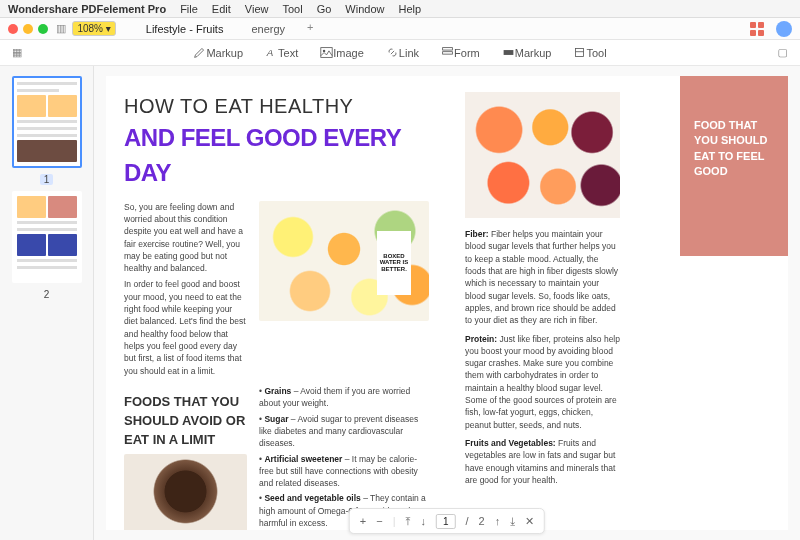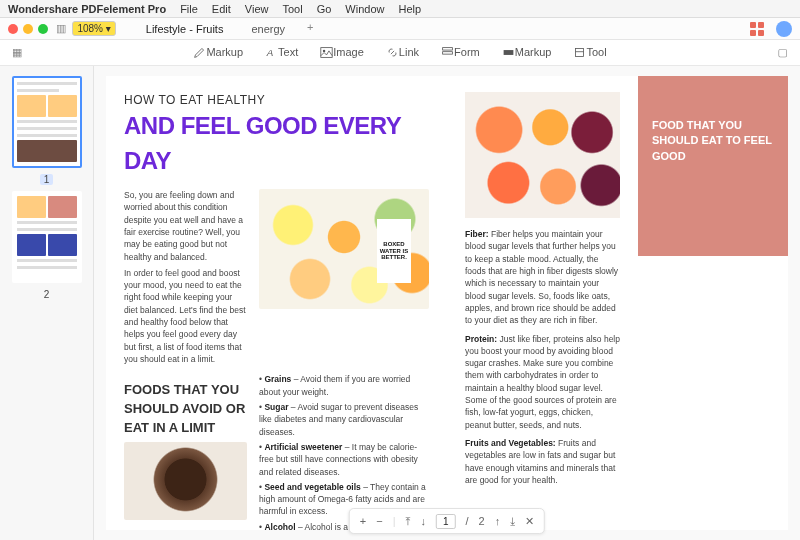--- a/index.html
+++ b/index.html
@@ -13,45 +13,45 @@
 .tabs{display:flex;gap:16px;margin-left:24px}
 .tab{padding:2px 6px;color:#555}
 .tab.active{color:#222}
 .tbtn{color:#888;cursor:pointer}
 .titlebar .right{margin-left:auto;display:flex;gap:12px;align-items:center}
 .avatar{width:16px;height:16px;border-radius:50%;background:#6ea8ff}
 .grid4{width:14px;height:14px;display:grid;grid-template-columns:1fr 1fr;gap:2px}
 .grid4 span{background:#e86a5a;border-radius:1px}
 .zoom{border:1px solid #ccc;border-radius:3px;padding:1px 4px;font-size:10px;background:#fde047}
 .toolbar{height:26px;background:#fff;border-bottom:1px solid #e8e8e8;display:flex;align-items:center;padding:0 12px;gap:22px;font-size:11px;color:#555}
-.toolbar .tb{display:flex;align-items:flex-start;gap:0;cursor:pointer}
+.toolbar .tb{display:flex;align-items:center;gap:0;cursor:pointer}
 .toolbar .left{display:flex;gap:10px;margin-right:auto}
 .toolbar .center{display:flex;gap:22px;margin:0 auto}
 .ic{width:13px;height:13px;display:inline-block}
 .main{display:flex;height:474px}
 .sidebar{width:94px;background:#f7f7f7;border-right:1px solid #e3e3e3;padding:10px 0;display:flex;flex-direction:column;align-items:center;gap:6px;overflow:hidden}
 .thumb{width:70px;height:92px;background:#fff;border:2px solid transparent;border-radius:2px;padding:3px;display:flex;flex-direction:column;gap:2px;font-size:4px}
 .thumb.sel{border-color:#4a90ff}
 .pagenum{font-size:10px;color:#444;background:#d8e5ff;padding:0 4px;border-radius:2px}
 .pagenum.p2{background:transparent}
 .content{flex:1;background:#f9f9f9;position:relative;overflow:hidden;padding:10px 12px}
 .spread{display:flex;gap:0;height:100%}
 .page{background:#fff;flex:1;padding:16px 18px;overflow:hidden;font-size:8.5px;line-height:1.45;color:#444}
-.page h1{font-family:"Arial Narrow",Arial;font-weight:400;font-size:12px;color:#333;letter-spacing:.5px}
+.page h1{font-family:"Arial Narrow",Arial;font-weight:400;font-size:20px;color:#333;letter-spacing:.5px}
 .page h2{font-family:"Arial Black",Arial;font-weight:900;font-size:24px;color:#6d28d9;letter-spacing:-.5px;margin-bottom:10px}
 .page2{position:relative}
 .col2{display:flex;gap:12px}
 .imgbox{background:linear-gradient(135deg,#ffe36b,#ffd23a);height:120px;border-radius:2px;position:relative;overflow:hidden;display:flex;align-items:center;justify-content:center}
 .citrus{width:100%;height:100%;background:radial-gradient(circle at 20% 30%,#fff176 12%,transparent 13%),radial-gradient(circle at 50% 40%,#ffb74d 14%,transparent 15%),radial-gradient(circle at 80% 25%,#aed581 12%,transparent 13%),radial-gradient(circle at 30% 75%,#ffcc80 13%,transparent 14%),radial-gradient(circle at 65% 80%,#fff59d 12%,transparent 13%),radial-gradient(circle at 90% 70%,#ffab40 11%,transparent 12%),#f7f3e8}
 .boxed{position:absolute;right:18px;top:30px;background:#fff;width:34px;height:64px;display:flex;align-items:center;justify-content:center;font-size:6px;font-weight:900;text-align:center;line-height:1.1;color:#111}
 .subhead{font-weight:700;font-size:13px;color:#333;margin:8px 0 4px;text-transform:uppercase}
 .coffee{width:100%;height:78px;background:radial-gradient(circle at 50% 48%,#3d2416 28%,#5a3a28 29%,#7a5640 42%,#efe8df 44%);border-radius:2px;margin-top:4px}
 .bul{margin-bottom:3px}
 .bul b{color:#222}
-.pinkblock{position:absolute;top:0;right:0;width:150px;height:180px;background:#d88a7f;color:#fff;padding:42px 14px 0;font-weight:700;font-size:11px;line-height:1.4}
+.pinkblock{position:absolute;top:0;right:0;width:108px;height:180px;background:#d88a7f;color:#fff;padding:42px 14px 0;font-weight:700;font-size:11px;line-height:1.4}
 .p2img1{width:155px;height:126px;background:radial-gradient(circle at 22% 30%,#ff8a50 15%,transparent 16%),radial-gradient(circle at 55% 28%,#ffab40 14%,transparent 15%),radial-gradient(circle at 82% 32%,#7b1e3a 13%,transparent 14%),radial-gradient(circle at 28% 72%,#ff7043 14%,transparent 15%),radial-gradient(circle at 60% 75%,#ff9d5c 13%,transparent 14%),radial-gradient(circle at 88% 74%,#6a1b3a 12%,transparent 13%),#f5efe9;margin-bottom:10px}
 .p2left{width:155px;float:left;margin-right:14px}
 .ptext b{color:#222}
 .footer-ctrl{position:absolute;bottom:6px;left:50%;transform:translateX(-50%);background:#fff;border:1px solid #e2e2e2;border-radius:5px;height:26px;display:flex;align-items:center;gap:10px;padding:0 10px;font-size:11px;color:#666;box-shadow:0 1px 3px rgba(0,0,0,.08)}
 .footer-ctrl .pg{border:1px solid #ccc;padding:1px 6px;border-radius:2px;color:#222;font-size:10px}
 .footer-ctrl span{cursor:pointer}
 .th-row{display:flex;gap:2px}
 .th-img{flex:1;height:22px;background:#ffcc80;border-radius:1px}
 .th-img.b{background:#3949ab}
 .th-img.g{background:#d88a7f}

